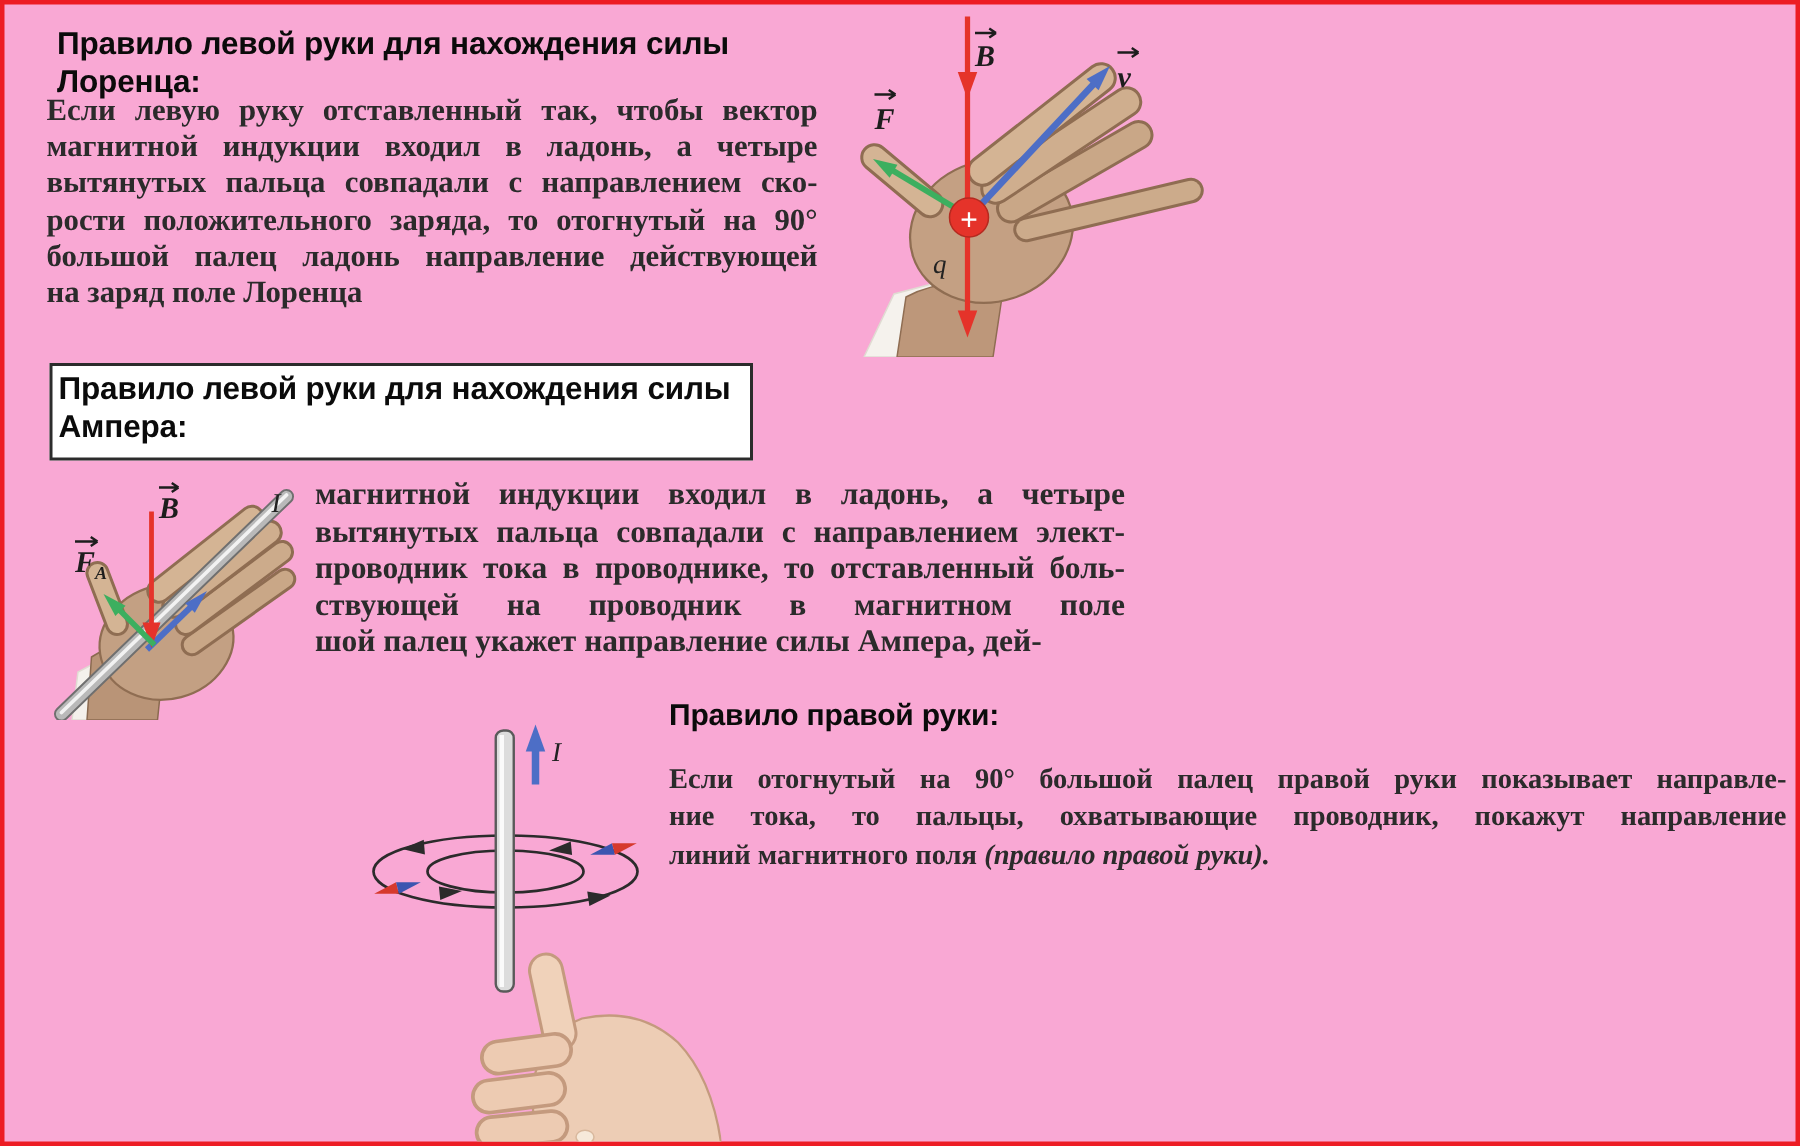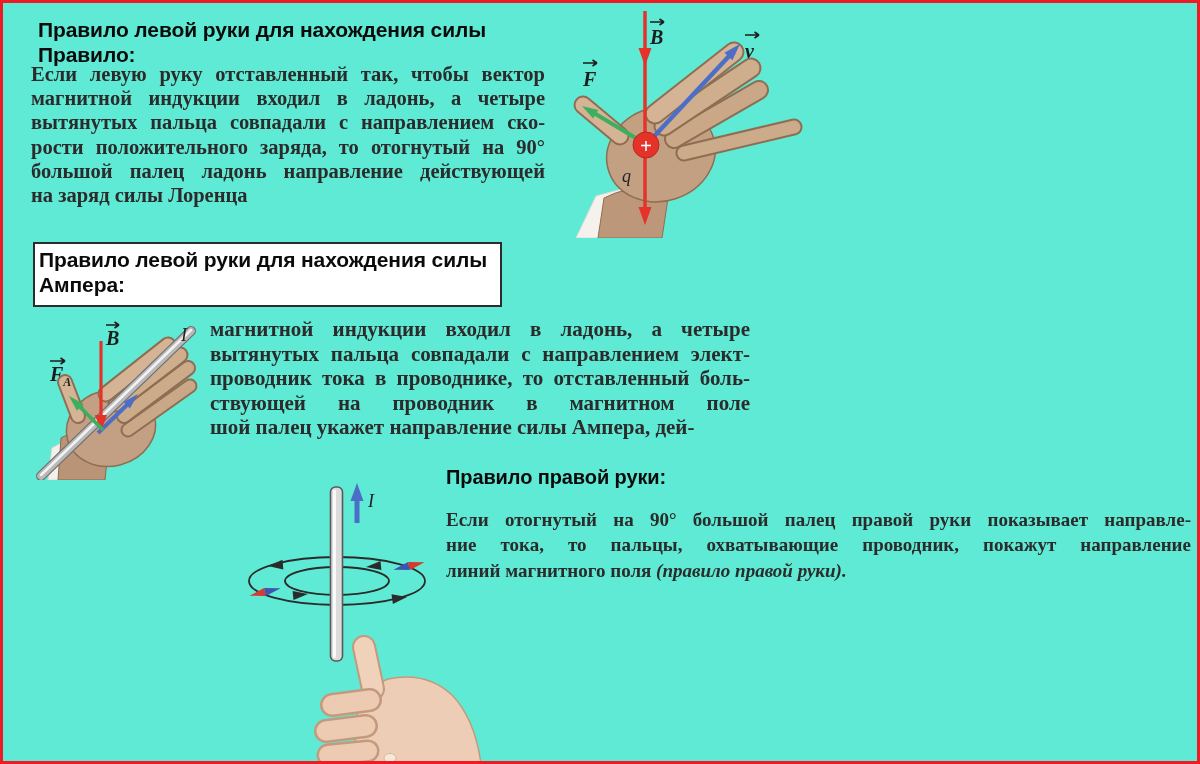--- a/index.html
+++ b/index.html
@@ -1,16 +1,16 @@
 <!DOCTYPE html>
 <html><head>
 <meta charset="utf-8">
 <style>
   html,body{margin:0;padding:0;background:#888;}
-  #page{position:relative;width:1200px;height:764px;background:#5eead4;
+  #page{position:relative;width:1200px;height:764px;background:#f9a8d4;
         border:3px solid #ed1c24;box-sizing:border-box;overflow:hidden;
         font-family:"Liberation Sans",sans-serif;}
   .abs{position:absolute;}
   .sans-h{font-family:"Liberation Sans","DejaVu Sans",sans-serif;font-weight:700;
           font-size:21px;line-height:25px;color:#0b0b0b;letter-spacing:-0.1px;}
   .serif-p{font-family:"Liberation Serif","DejaVu Serif",serif;font-weight:700;color:#2b2b2b;}
   .p1{font-size:20.5px;line-height:24.2px;}
   .p2{font-size:21px;line-height:24.6px;}
   .p3{font-size:19px;line-height:25.3px;}
   .jline{text-align:justify;text-align-last:justify;}
@@ -22,30 +22,30 @@
   .veclbl-sm{font-style:italic;font-weight:400;font-size:18px;fill:#222222;}
   .minarrow{stroke:#1d1d1d;stroke-width:1.6;fill:none;}
 </style>
 </head>
 <body>
 
 <div id="page">
 
   <div class="abs sans-h" style="left:35px;top:14px;width:525px;">
     <div>Правило левой руки для нахождения силы</div>
-    <div>Правило:</div>
+    <div>Лоренца:</div>
   </div>
 
   <div class="abs serif-p p1" style="left:28px;top:59px;width:514px;" data-last-left="">
       <div class="jline">Если левую руку отставленный так, чтобы вектор</div>
       <div class="jline">магнитной индукции входил в ладонь, а четыре</div>
       <div class="jline">вытянутых пальца совпадали с направлением ско-</div>
       <div class="jline">рости положительного заряда, то отогнутый на 90°</div>
       <div class="jline">большой палец ладонь направление действующей</div>
-      <div class="jline">на заряд силы Лоренца</div>
+      <div class="jline">на заряд поле Лоренца</div>
     </div>
 
   <svg class="abs" style="left:555px;top:3px;" width="270" height="232" viewBox="0 0 270 232">
 
     <g>
       <path d="M18,232 L38,190 L72,181 L60,232 Z" fill="#f5f2ed" stroke="#e0dbd2" stroke-width="1"></path>
       <path d="M40,232 L46,192 Q70,179 96,185 L110,192 L104,232 Z" fill="#bd977a" stroke="#8f6d52" stroke-width="1"></path>
       <ellipse cx="103" cy="148" rx="55" ry="47" transform="rotate(-18 103 148)" fill="#c4a083" stroke="#8f6d52" stroke-width="1.5"></ellipse>
       <g stroke-linecap="round">
         <line x1="126" y1="147" x2="236" y2="121" stroke="#8f6d52" stroke-width="17"></line>

